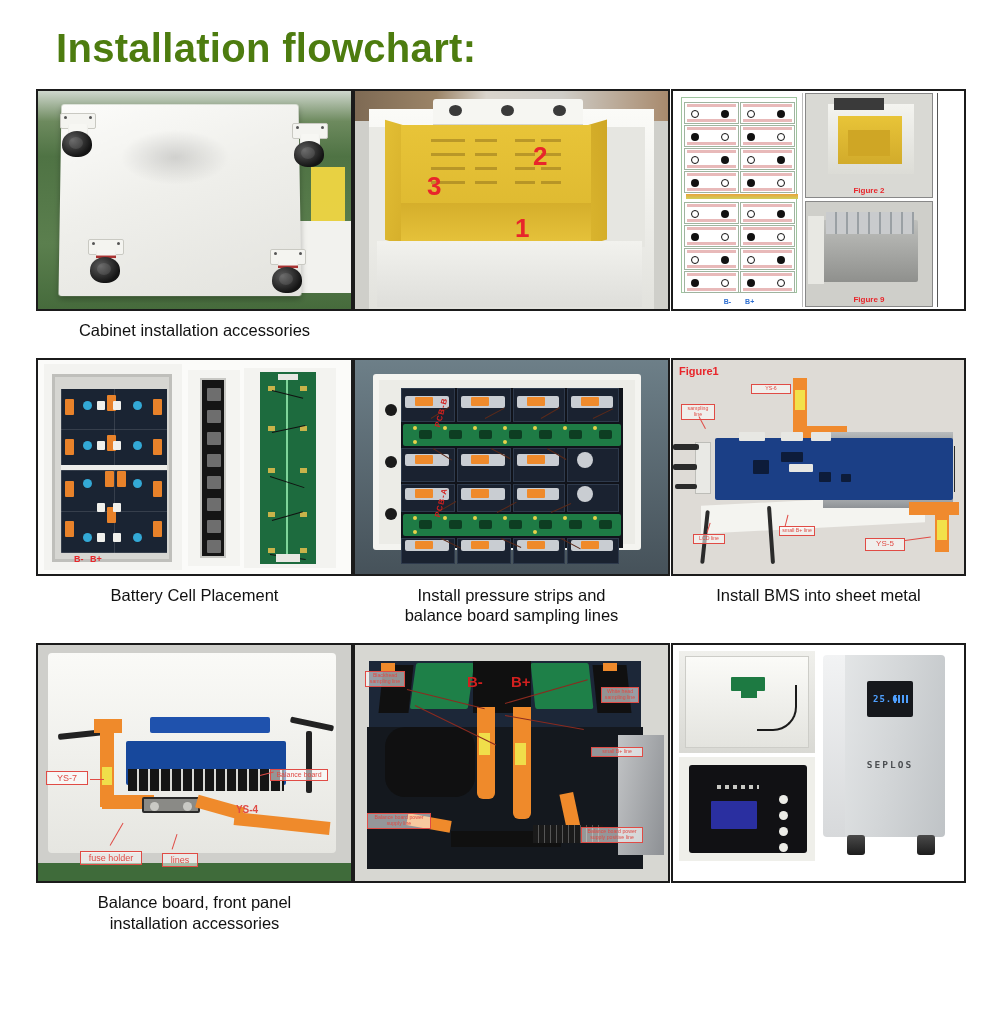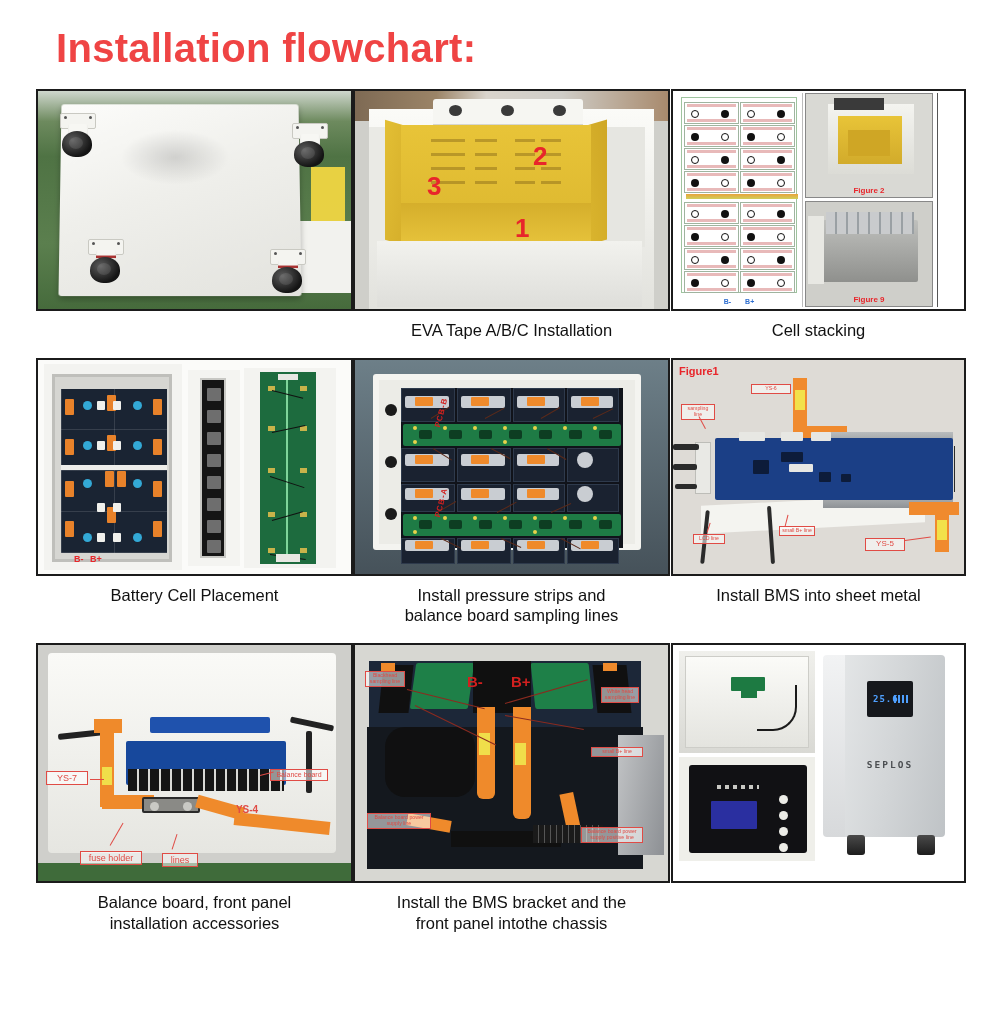--- a/index.html
+++ b/index.html
@@ -4,21 +4,21 @@
 <style>
   * { box-sizing: border-box; }
   html, body { margin:0; padding:0; }
   body {
     width:1000px; height:1035px;
     background:#ffffff;
     font-family:"Liberation Sans", sans-serif;
     overflow:hidden;
   }
   #page-title {
-    color:#ef4444;
+    color:#4d7c0f;
     font-size:40px;
     font-weight:700;
     letter-spacing:0.3px;
     margin:26px 0 0 56px;
     font-family:"Liberation Sans", sans-serif;
   }
   .grid { margin-top:18px; }
   .row { display:flex; }
   .cell { position:relative; }
   .c1 { width:317px; margin-left:36px; }
@@ -242,20 +242,21 @@
               <div class="stem"></div>
               <div class="wheel"></div>
           </div>
           <div class="caster red" style="left:228px;top:158px;">
             <div class="plate"></div>
               <div class="stem"></div>
               <div class="wheel"></div>
           </div>
         </div>
       </div>
+      <div class="caption">Cabinet installation accessories</div>
     </div>
 
     <div class="cell c2">
       <div class="framebox h1">
         <div class="shot">
           <div class="i2-bg"></div>
           <div class="i2-top"></div>
           <div class="i2-box"></div>
           <div class="i2-sideL"></div>
           <div class="i2-sideR"></div>
@@ -285,21 +286,20 @@
               <i style="left:44px;top:46px;width:22px;"></i>
             <i style="left:84px;top:46px;width:20px;"></i>
               <i style="left:110px;top:46px;width:20px;"></i>
           </div>
           <div class="i2-floor"></div>
           <div class="lbl-red" style="left:178px;top:52px;font-size:26px;">2</div>
           <div class="lbl-red" style="left:72px;top:82px;font-size:26px;">3</div>
           <div class="lbl-red" style="left:160px;top:124px;font-size:26px;">1</div>
         </div>
       </div>
-      <div class="caption">EVA Tape A/B/C Installation</div>
     </div>
 
     <div class="cell c3">
       <div class="framebox h1">
         <div class="shot">
           <div class="i3-left">
             <div class="i3-diagram">
               <div class="cellrow" style="top:4px;">
                 <div class="cellbox">
                     <div class="bar t"></div>
@@ -432,21 +432,20 @@
           <div class="i3-rb">
             <div class="i3-f3-tray"></div>
             <div class="i3-f3-cells"></div>
             <div class="i3-f3-door"></div>
             <div class="figlabel">Figure 9</div>
           </div>
 
           <div class="i3-right-edge"></div>
         </div>
       </div>
-      <div class="caption">Cell stacking</div>
     </div>
   </div>
 
   <div class="row" style="margin-top:18px;">
 
     <div class="cell c1">
       <div class="framebox h2">
         <div class="shot" style="background:#fbfbf9;">
           <div class="i4-a">
             <div class="i4-frame">
@@ -769,22 +768,20 @@
           <div class="ann" style="left:246px;top:42px;width:38px;">White head sampling line</div>
           <div class="ann" style="left:236px;top:102px;width:52px;">small B+ line</div>
           <div class="ann" style="left:12px;top:168px;width:64px;">Balance board power supply line</div>
           <div class="ann" style="left:226px;top:182px;width:62px;">Balance board power supply positive line</div>
           <div class="i8-rw" style="left:52px;top:44px;width:80px;transform:rotate(14deg);"></div>
           <div class="i8-rw" style="left:150px;top:58px;width:86px;transform:rotate(-16deg);"></div>
           <div class="i8-rw" style="left:60px;top:60px;width:90px;transform:rotate(26deg);"></div>
           <div class="i8-rw" style="left:150px;top:70px;width:80px;transform:rotate(10deg);"></div>
         </div>
       </div>
-      <div class="caption">Install the BMS bracket and the
-front panel intothe chassis</div>
     </div>
 
     <div class="cell c3">
       <div class="framebox h3">
         <div class="shot" style="background:#fff;">
           <div class="i9-tl">
             <div class="inner"></div>
             <div class="i9-pcbsm"></div>
             <div class="i9-pcbsm2"></div>
             <div class="i9-blk"></div>

